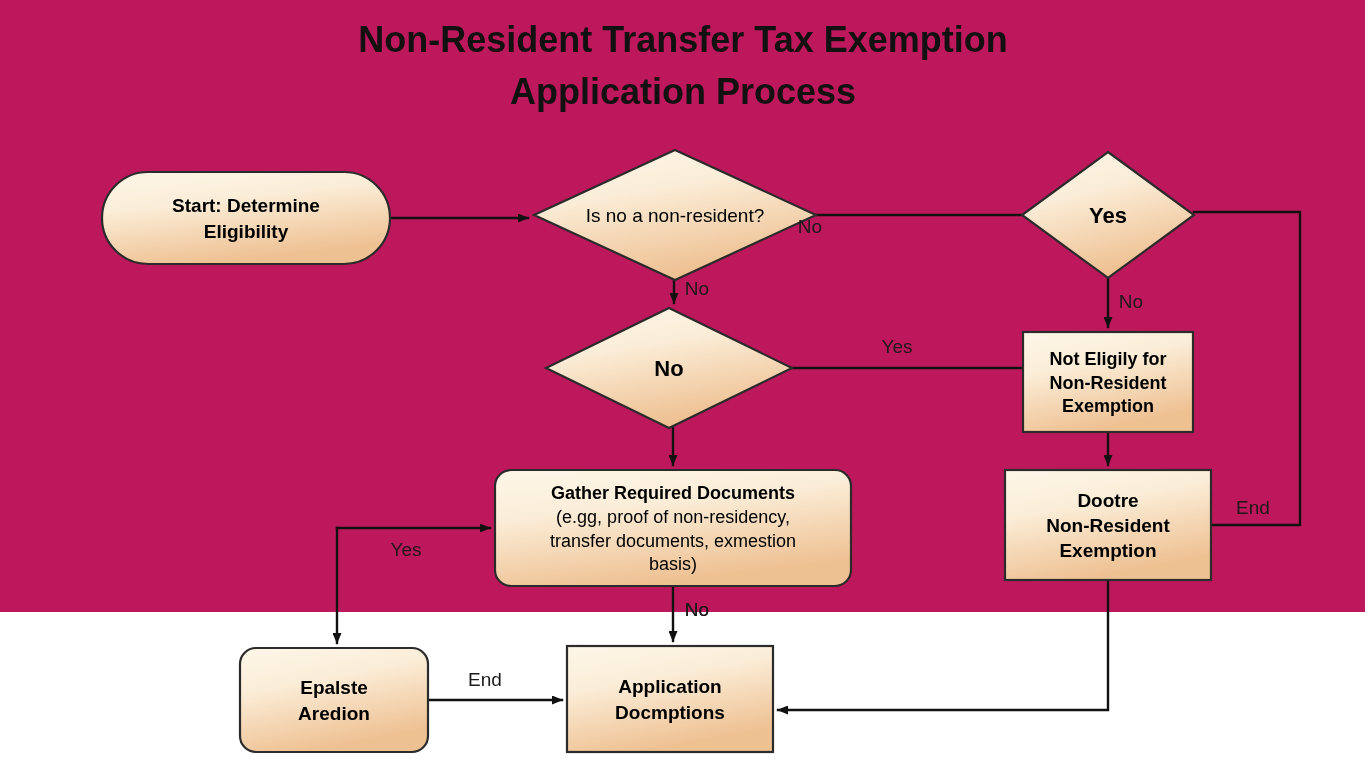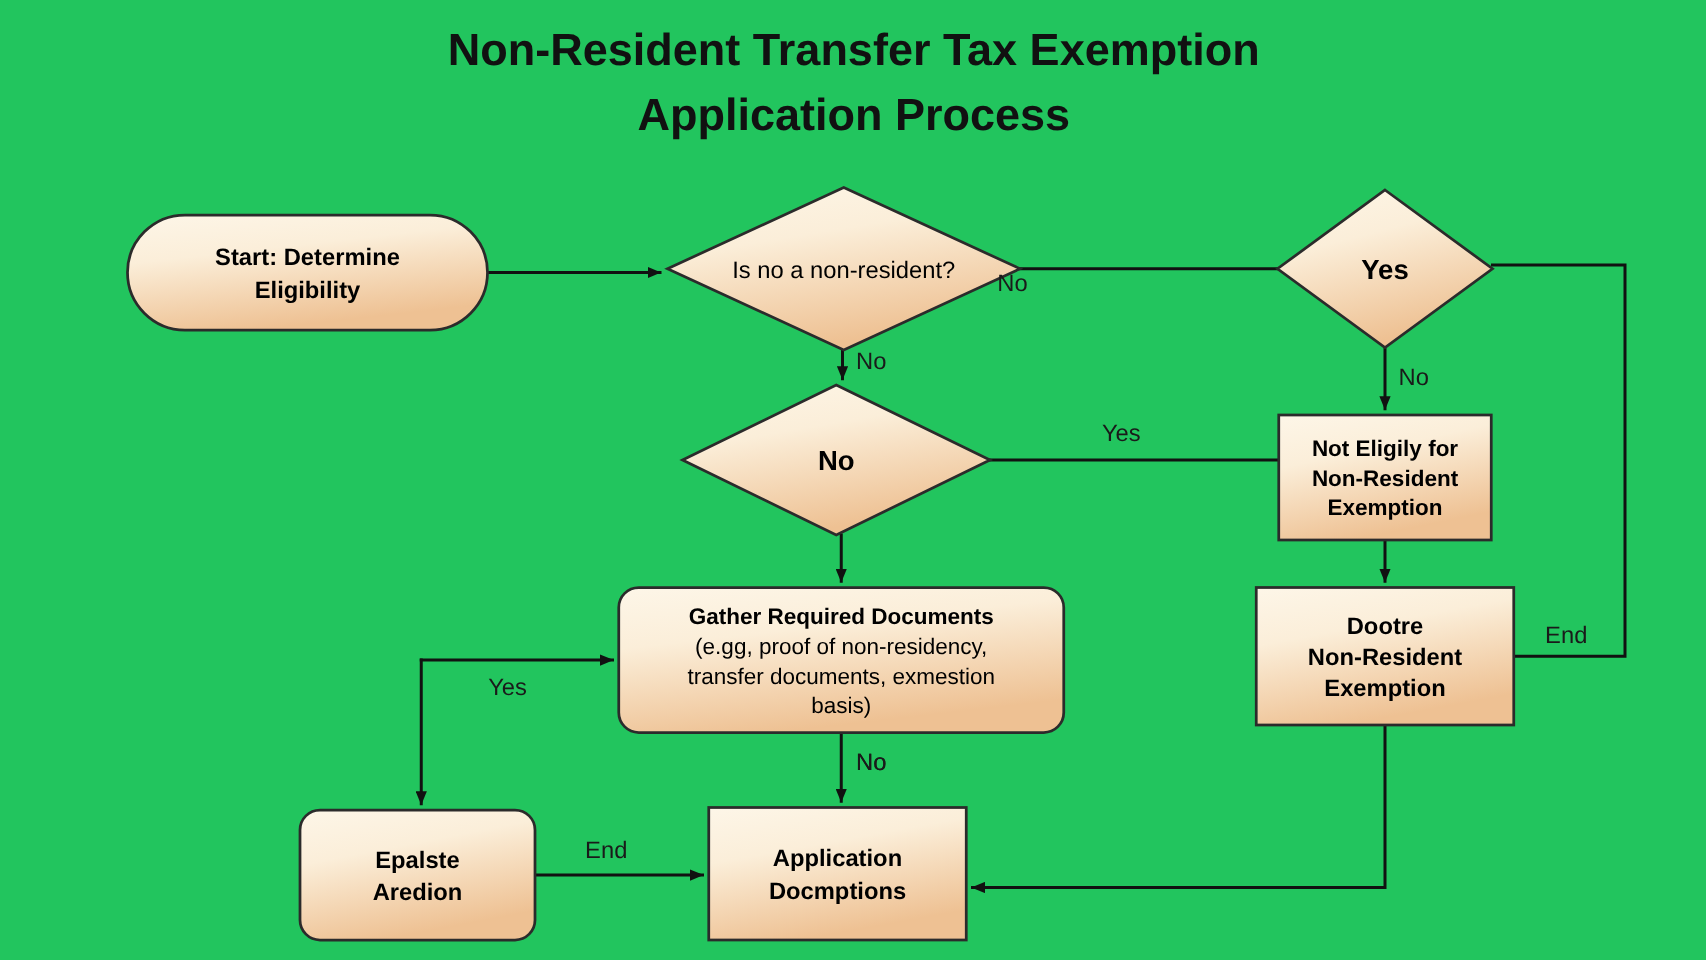--- a/index.html
+++ b/index.html
@@ -11,22 +11,22 @@
   body {
     width: 1365px;
     height: 768px;
     overflow: hidden;
     font-family: "Liberation Sans", sans-serif;
     position: relative;
   }
   #stage {
     position: relative;
     width: 1365px;
-    height: 768px;
-    background: #22c55e;
+    height: 612px;
+    background: #be185d;
   }
   #flow-svg {
     position: absolute;
     left: 0;
     top: 0;
     width: 1365px;
     height: 768px;
   }
   .node-label {
     font-family: "Liberation Sans", sans-serif;

